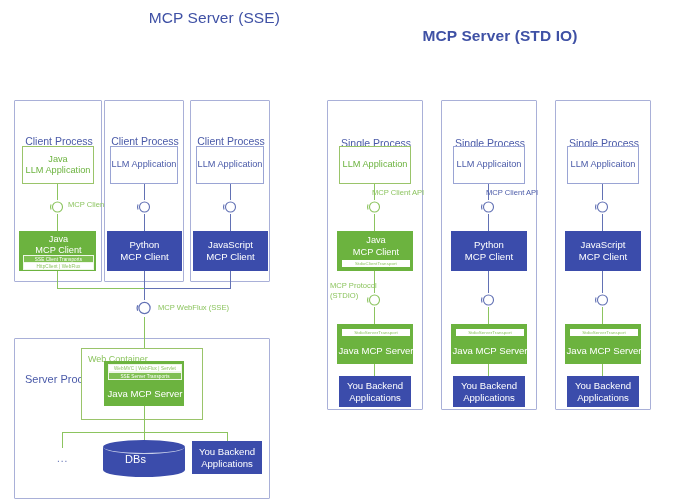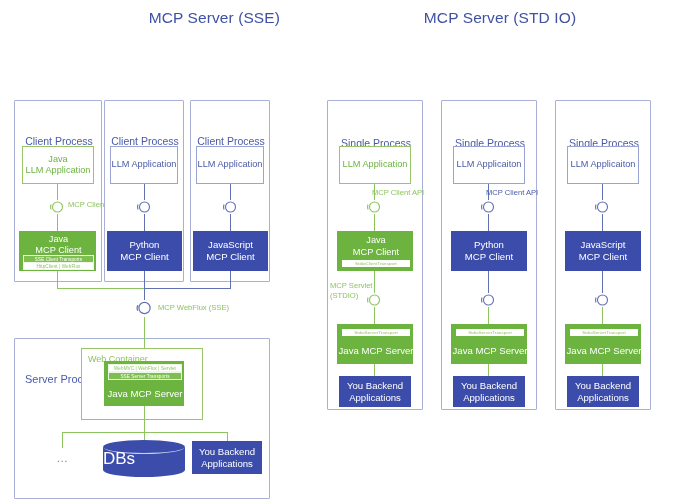--- a/index.html
+++ b/index.html
@@ -107,33 +107,33 @@
     position:absolute;left:0;right:0;top:0;height:14px;
     background:#3b4cab;border-radius:50%/50%;
     border-bottom:1px solid #c9d0ea;box-sizing:border-box;
   }
   .db .bot{
     position:absolute;left:0;right:0;bottom:0;height:14px;
     background:#3b4cab;border-radius:50%/50%;
   }
   .db .lbl{
     position:absolute;left:0;right:17px;top:50%;transform:translateY(-50%);
-    color:#fff;font-size:17px;z-index:3;
+    text-align:center;color:#fff;font-size:11px;z-index:3;
   }
   .ellipsis{
     position:absolute;color:#6271b4;font-size:10px;letter-spacing:1px;
   }
 </style>
 </head>
 <body>
 
 <div class="canvas">
 
   <div class="abs diagram-title" style="left:40px;top:9px;width:240px;text-align:right;">MCP Server (SSE)</div>
-  <div class="abs diagram-title" style="left:380px;top:9px;width:240px;">MCP Server (STD IO)</div>
+  <div class="abs diagram-title" style="left:380px;top:27px;width:240px;font-weight:bold;">MCP Server (STD IO)</div>
 
   <div class="abs panel" style="left:14px;top:100px;width:88px;height:182px;">
     <div class="abs panel-title" style="left:0;top:11px;width:88px;">Client Process</div>
   </div>
   <div class="abs box box-outline-green" style="left:22px;top:146px;width:72px;height:38px;">
     <span style="white-space:pre-line">Java
 LLM Application</span>
   </div>
   <div class="vline green" style="left:57px;top:184px;height:16px;"></div>
   <svg class="socket" style="left:48px;top:198px;" width="19" height="17" viewBox="0 0 19 17">
@@ -256,21 +256,21 @@
 MCP Client</span>
     </div>
     <div class="chip chip-white-outline" style="position:absolute;left:3px;top:27px;width:70px;height:9px;">StdioClientTransport</div>
   </div>
   <div class="vline green" style="left:374px;top:271px;height:22px;"></div>
   <svg class="socket" style="left:365px;top:291px;" width="19" height="17" viewBox="0 0 19 17">
     <circle cx="9.5" cy="9" r="5" fill="none" stroke="#8cc45f" stroke-width="1.1"></circle>
     <path d="M3 11.5 A7.2 7.2 0 0 1 3 6.5" fill="none" stroke="#8cc45f" stroke-width="1.1"></path>
   </svg>
   <div class="vline green" style="left:374px;top:307px;height:17px;"></div>
-  <div class="abs conn-label green" style="left:330px;top:281px;white-space:pre-line;line-height:1.35;">MCP Servlet
+  <div class="abs conn-label green" style="left:330px;top:281px;white-space:pre-line;line-height:1.35;">MCP Protocol
 (STDIO)</div>
 
   <div class="abs box-solid-green" style="left:337px;top:324px;width:76px;height:40px;">
     <div class="chip chip-white-outline" style="position:absolute;left:3px;top:3px;width:70px;height:9px;">StdioServerTransport</div>
     <div class="box" style="position:absolute;left:0;top:13px;width:76px;height:25px;color:#fff;font-size:9.6px;">
       <span>Java MCP Server</span>
     </div>
   </div>
   <div class="vline green" style="left:374px;top:364px;height:12px;"></div>
   <div class="abs box box-solid-blue" style="left:339px;top:376px;width:72px;height:31px;">

